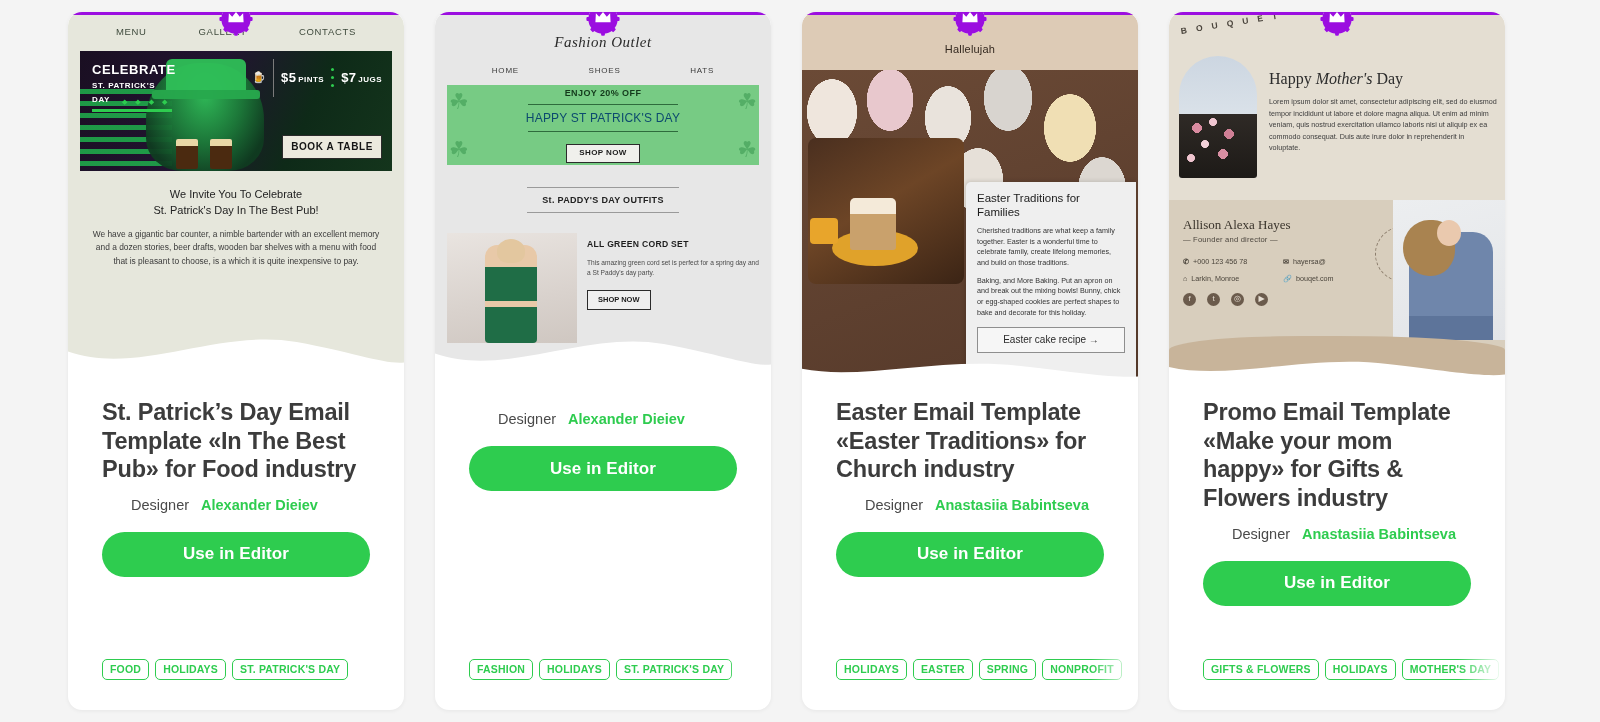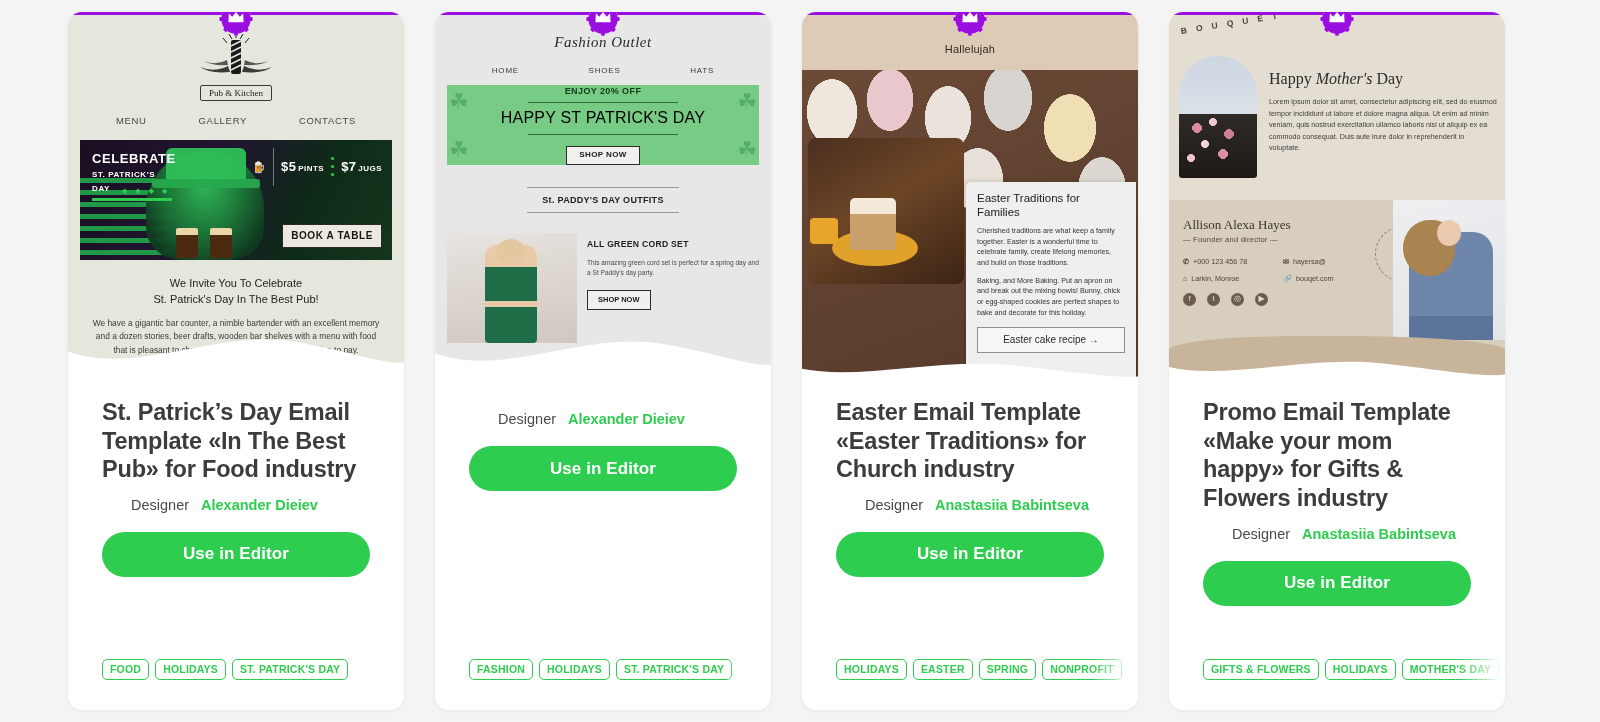--- a/index.html
+++ b/index.html
@@ -219,21 +219,21 @@
     background:#77cb84; position:relative; overflow:hidden;
     display:flex; flex-direction:column; align-items:center; justify-content:center;
   }
   .p2 .clover { position:absolute; font-size: 22px; color:#4ea961; opacity:.85; }
   .p2 .c1 { left: 2px;  top: 2px; }
   .p2 .c2 { right: 2px; top: 2px; }
   .p2 .c3 { left: 2px;  bottom: 0px; }
   .p2 .c4 { right: 2px; bottom: 0px; }
   .p2 .b-off { font-size: 9px; font-weight: 800; color:#143a1c; letter-spacing:.4px; }
   .p2 .b-rule { width: 150px; height:1px; background:#2e6b3c; margin: 5px 0; }
-  .p2 .b-main { font-size: 16px; color:#000000; letter-spacing:.2px; }
+  .p2 .b-main { font-size: 12px; color:#0c4a6e; letter-spacing:.2px; }
   .p2 .b-btn {
     margin-top: 7px; background:#f0f0ec; color:#1a1a1a;
     border:1px solid #2b2b2b; font-size:8px; font-weight:700;
     padding: 3px 12px; letter-spacing:.4px;
   }
   .p2 .section-title {
     margin: 22px auto 0 auto; width: 152px; text-align:center;
     font-size: 9px; font-weight:800; color:#222; letter-spacing:.3px;
     border-top:1px solid #9a9a9a; border-bottom:1px solid #9a9a9a;
     padding: 6px 0;
@@ -429,36 +429,20 @@
         <rect x="7" y="28.5" width="4.5" height="4.5" rx="1" transform="rotate(45 9 31)"></rect>
         <rect x="28.5" y="28.5" width="4.5" height="4.5" rx="1" transform="rotate(-45 31 31)"></rect>
       </g>
       <path d="M12 23.5 L12.5 14 L16 17.5 L20 12.5 L24 17.5 L27.5 14 L28 23.5 Z" fill="#ffffff"></path>
           </g>
         </svg>
     </div>
 
     <div class="preview">
       <div class="preview-inner p1">
-        <div class="logo-wrap">
-          <svg class="logo-art" width="96" height="52" viewBox="0 0 96 52" aria-hidden="true">
-            <g stroke="#1a1a1a" stroke-width="1" fill="none">
-              <path d="M48 2 v6 M41 4 l3 5 M55 4 l-3 5 M35 8 l4 5 M61 8 l-4 5"></path>
-              <path d="M42 42 q-20 2 -30 -5 q14 6 28 -1 z" fill="#1a1a1a" stroke="none" opacity=".85"></path>
-              <path d="M54 42 q20 2 30 -5 q-14 6 -28 -1 z" fill="#1a1a1a" stroke="none" opacity=".85"></path>
-              <path d="M40 35 q-16 1 -24 -4 q12 5 23 -1 z" fill="#1a1a1a" stroke="none" opacity=".7"></path>
-              <path d="M56 35 q16 1 24 -4 q-12 5 -23 -1 z" fill="#1a1a1a" stroke="none" opacity=".7"></path>
-            </g>
-            <rect x="43" y="10" width="10" height="34" rx="2" fill="#1a1a1a"></rect>
-            <g stroke="#e6e7dc" stroke-width="1.6">
-              <path d="M43 16 l10 -5 M43 22 l10 -5 M43 28 l10 -5 M43 34 l10 -5 M43 40 l10 -5"></path>
-            </g>
-          </svg>
-          <span class="logo-name">Pub &amp; Kitchen</span>
-        </div>
 
         <div class="nav">
           <span>MENU</span>
           <span>GALLERY</span>
           <span>CONTACTS</span>
         </div>
 
         <div class="hero">
           <div class="stripes"></div>
           <div class="figure"></div>

